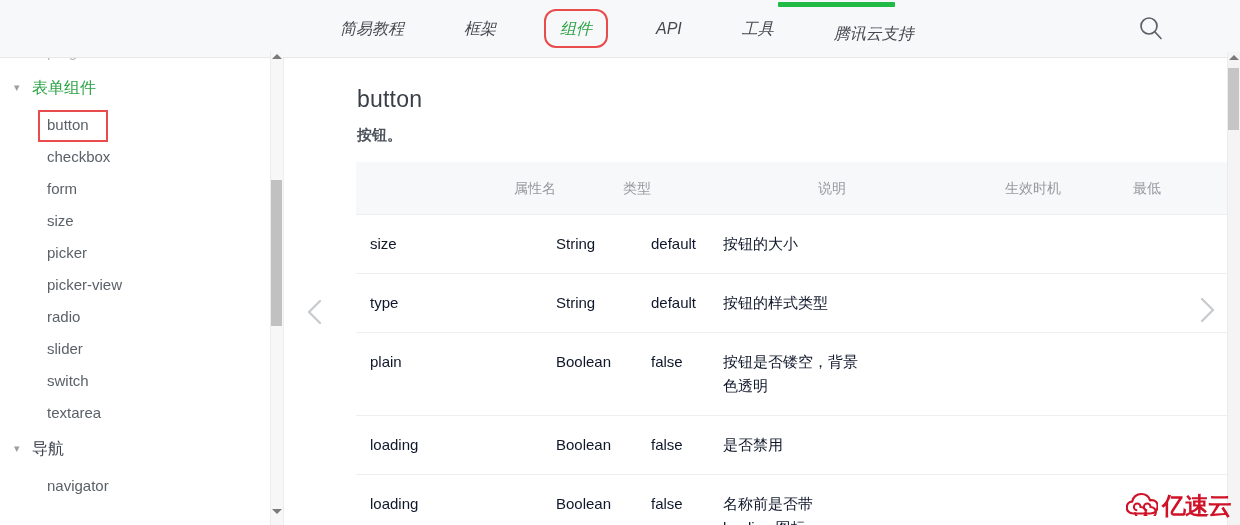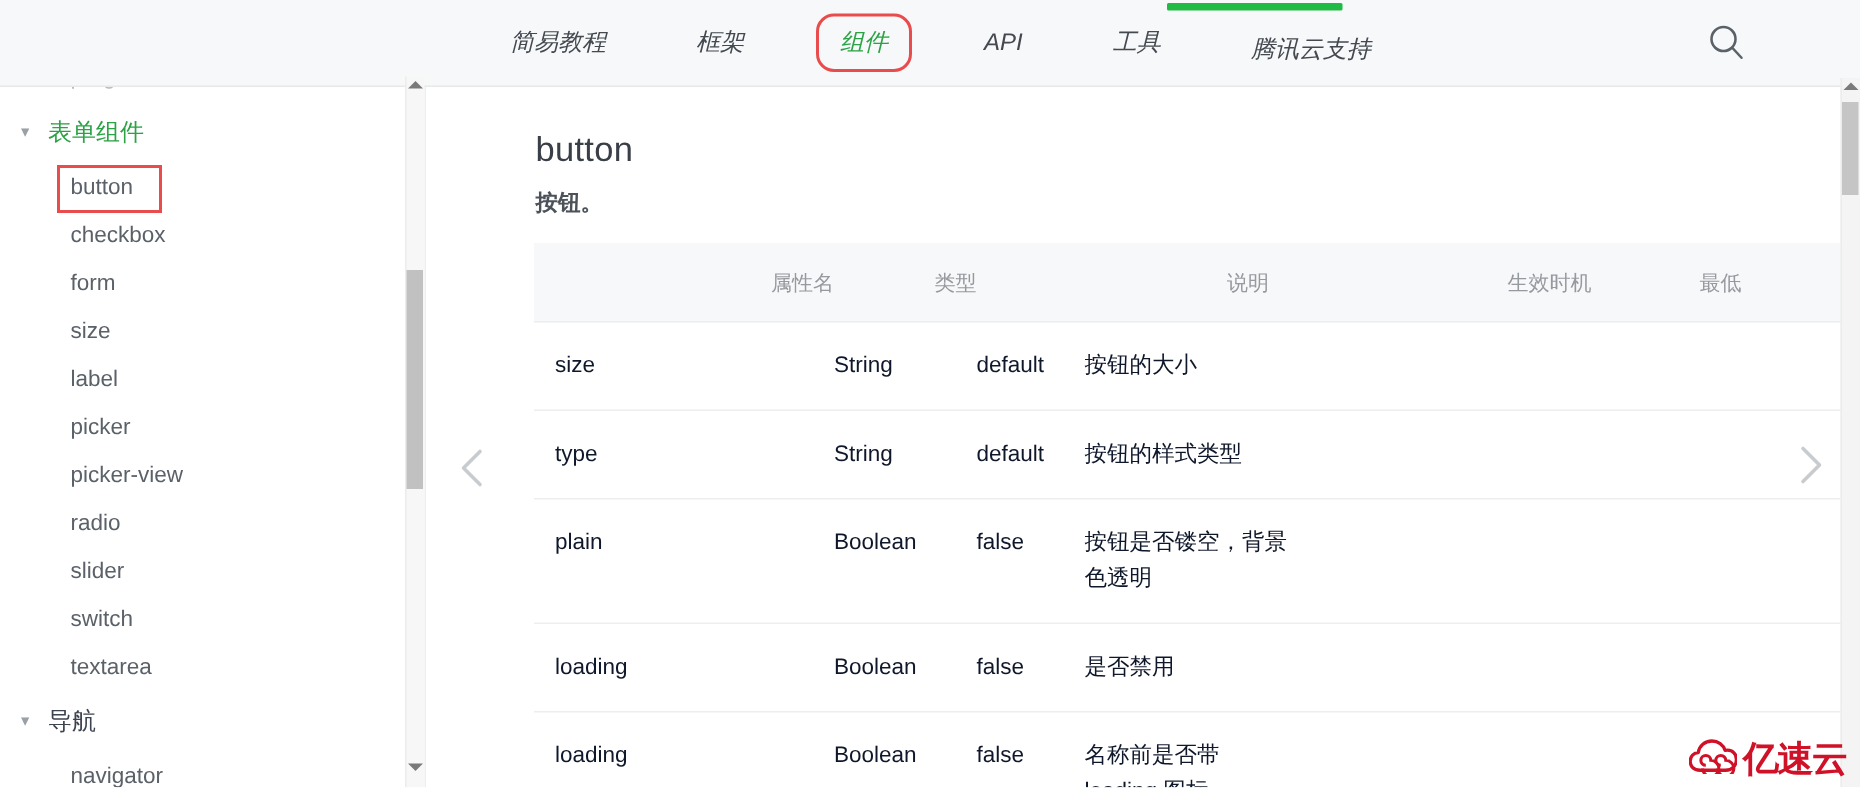--- a/index.html
+++ b/index.html
@@ -185,21 +185,20 @@
 
       <div class="side-group green">
         <span class="chev">▾</span>
         <span class="side-group-label">表单组件</span>
       </div>
 
       <div class="side-item boxed">button</div>
       <div class="side-item">checkbox</div>
       <div class="side-item">form</div>
       <div class="side-item">size</div>
-      <div class="side-item">label</div>
       <div class="side-item">picker</div>
       <div class="side-item">picker-view</div>
       <div class="side-item">radio</div>
       <div class="side-item">slider</div>
       <div class="side-item">switch</div>
       <div class="side-item">textarea</div>
 
       <div class="side-group grey">
         <span class="chev">▾</span>
         <span class="side-group-label">导航</span>

